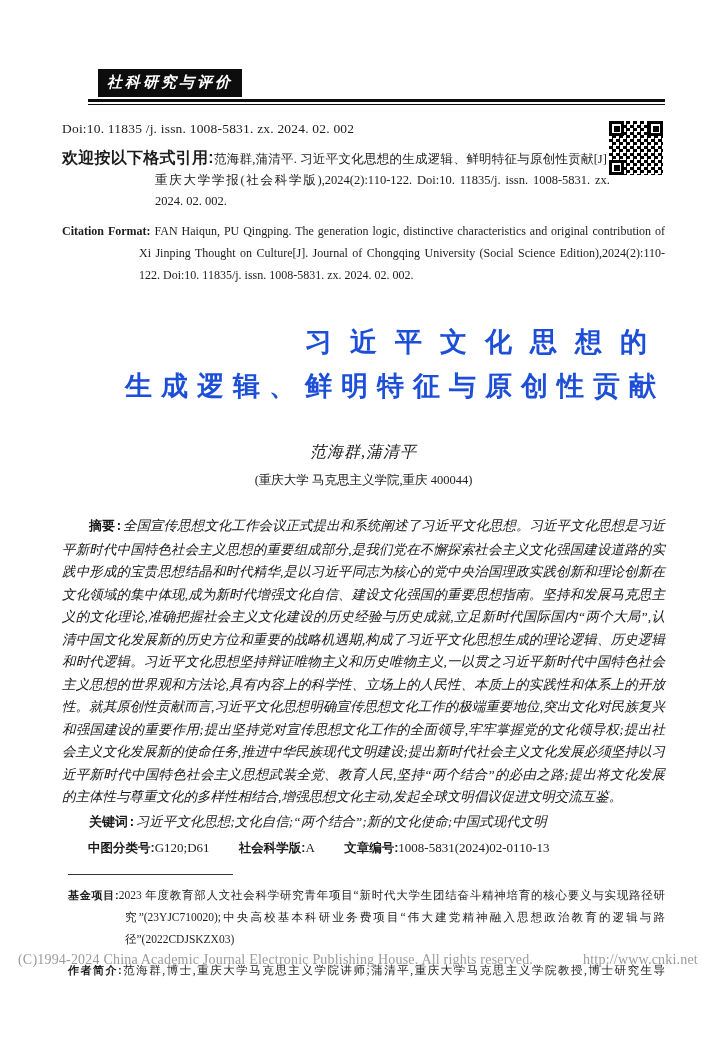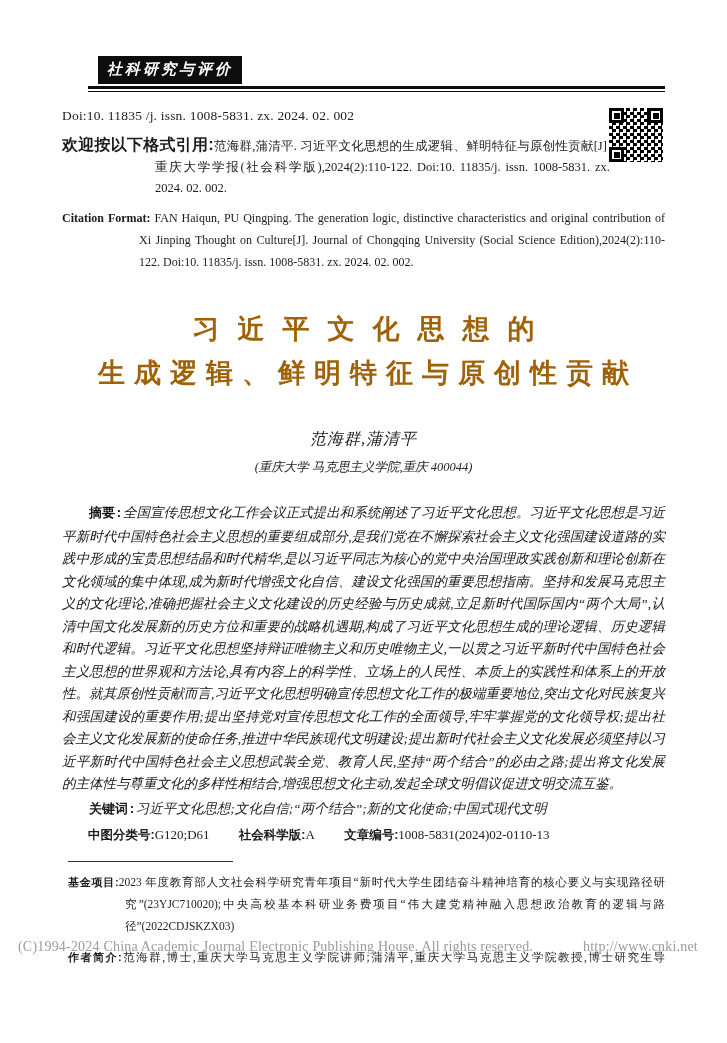--- a/index.html
+++ b/index.html
@@ -1,17 +1,17 @@
 <!DOCTYPE html>
 <html><head>
 <meta charset="utf-8">
 <style>
   html,body { margin:0; padding:0; background:#ffffff; }
   .page {
-    position:relative; width:727px; height:967px; margin:0 auto;
+    position:relative; width:727px; height:967px; margin:13px auto;
     background:#ffffff; overflow:hidden;
     font-family:"Liberation Serif","DejaVu Serif",serif; color:#1c1c1c;
   }
   .content { padding:56px 62px 0 62px; }
 
   
   .header-row { display:flex; align-items:flex-end; }
   .badge {
     margin-left:36px; background:#0d0d0d; color:#ffffff;
     font-family:"Liberation Serif","DejaVu Serif",serif;
@@ -36,27 +36,27 @@
     background:conic-gradient(#000 0 90deg,#fff 0 180deg,#000 0 270deg,#fff 0) 0 0/7px 7px;
     outline:2px solid #fff;
   }
   .qr .finder { position:absolute; width:9px; height:9px; border:3px solid #000; background:#fff; }
   .qr .finder::after { content:""; position:absolute; inset:1.5px; background:#000; }
   .qr .f-tl { top:0; left:0; }
   .qr .f-tr { top:0; right:0; }
   .qr .f-bl { bottom:0; left:0; }
 
   
-  .title { margin-top:34px; text-align:center; font-weight:bold; color:#a16207;
+  .title { margin-top:34px; text-align:right; font-weight:bold; color:#1d4ed8;
            font-size:27px; line-height:44px;
            font-family:"Liberation Serif","DejaVu Serif",serif; }
   .title .t1 { letter-spacing:18px; padding-left:18px; }
   .title .t2 { letter-spacing:9px; padding-left:9px; }
   .authors { margin-top:34px; text-align:center; font-size:16px; font-style:italic; letter-spacing:1px; }
-  .affil { margin-top:9px; text-align:center; font-size:12.5px; color:#222;font-style:italic; }
+  .affil { margin-top:9px; text-align:center; font-size:12.5px; color:#222; }
 
   
   .abstract { margin:26px 0 0 0; font-size:13.5px; line-height:22.5px; text-align:justify;
               font-style:italic; color:#161616; text-indent:2em; }
   .abstract b, .kw b { font-style:normal; font-family:Liberation Mono, monospace; font-size:13px; }
   .kw { margin:1px 0 0 0; font-size:13.5px; line-height:23px; font-style:italic; text-indent:2em; }
   .cls { margin:2px 0 0 0; font-size:13px; line-height:23px; text-indent:2em; }
   .cls b { font-family:"Liberation Sans","DejaVu Sans",sans-serif; font-size:12.5px; }
   .cls .pair { margin-right:26px;text-align:right; }
 

